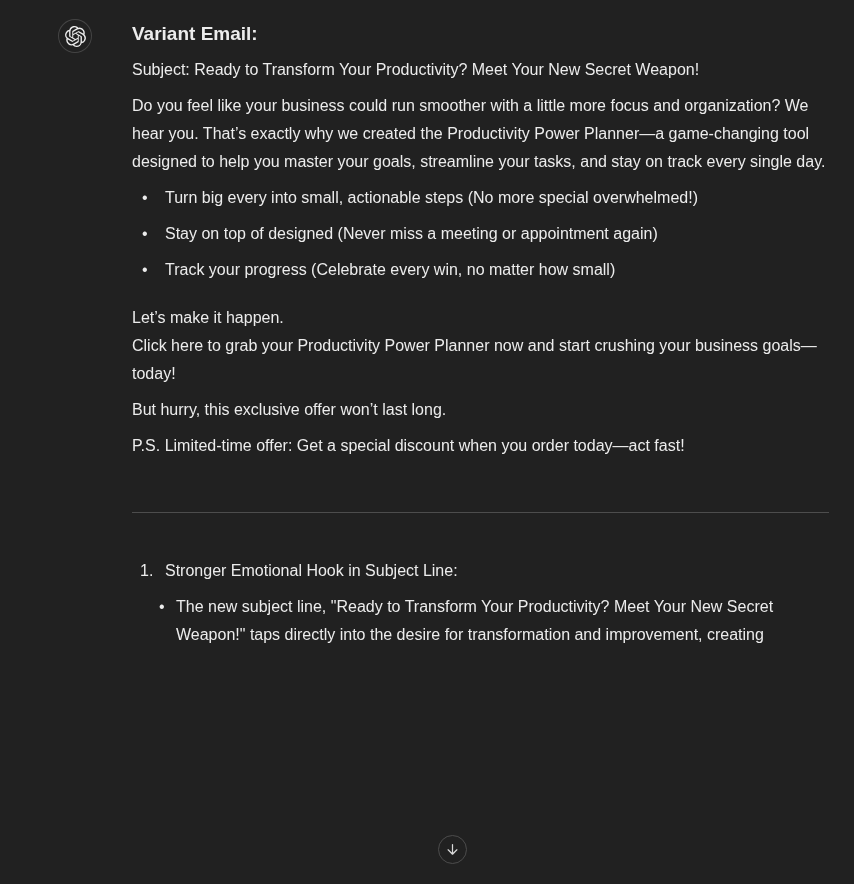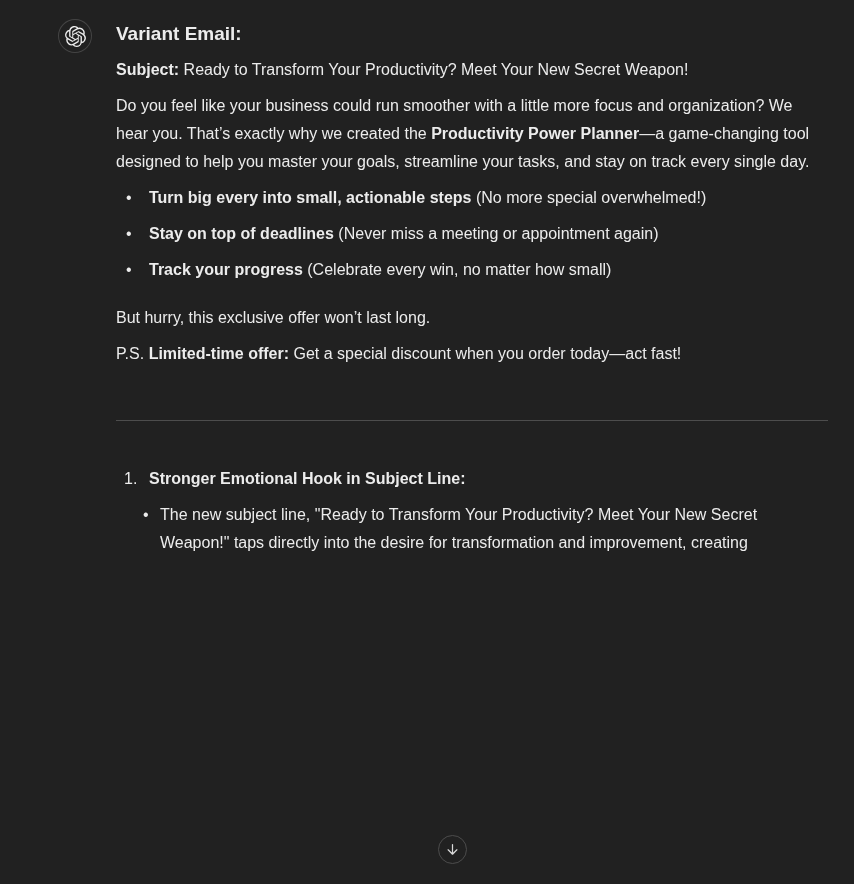--- a/index.html
+++ b/index.html
@@ -20,35 +20,35 @@
     width: 34px; height: 34px;
     border-radius: 50%;
     border: 1px solid rgba(255,255,255,0.16);
     display: flex; align-items: center; justify-content: center;
     flex-shrink: 0;
     margin-top: -1px;
     background: #212121;
   }
   .avatar svg { width: 21px; height: 21px; }
   .content {
-    margin-left: 24px;
+    margin-left: 40px;
     width: 712px;
     font-size: 16px;
     line-height: 28px;
     color: #ececec;
   }
   h3 {
     font-size: 19px;
     line-height: 28px;
     font-weight: 700;
     margin: 0 0 8px 0;
     color: #ececec;
   }
   p { margin: 0 0 8px 0; }
-  strong { font-weight: 700; }
+  strong { font-weight: 400; }
   .bullet-list { margin: 0 0 20px 0; padding: 0; }
   .bullet-item {
     position: relative;
     padding-left: 33px;
     margin-bottom: 8px;
   }
   .bullet-item:last-child { margin-bottom: 8px; }
   .marker {
     position: absolute;
     left: 10px; top: 0;
@@ -108,27 +108,28 @@
 
 
     <p><span>Do you feel like your business could run smoother with a little more focus and organization? We hear you. That’s exactly why we created the </span><strong>Productivity Power Planner</strong><span>—a game-changing tool designed to help you master your goals, streamline your tasks, and stay on track every single day.</span></p>
 
 
     <div class="bullet-list">
       <div class="bullet-item">
         <span class="marker">•</span><strong>Turn big every into small, actionable steps</strong><span> (No more special overwhelmed!)</span>
       </div>
       <div class="bullet-item">
-        <span class="marker">•</span><strong>Stay on top of deadlines</strong><span> (Never miss a meeting or appointment again)</span>
+        <span class="marker">•</span><strong>Stay on top of designed</strong><span> (Never miss a meeting or appointment again)</span>
       </div>
       <div class="bullet-item">
         <span class="marker">•</span><strong>Track your progress</strong><span> (Celebrate every win, no matter how small)</span>
       </div>
     </div>
 
+    <p><strong>Let’s make it happen.</strong><br><span>Click here to grab your </span><strong>Productivity Power Planner</strong><span> now and start crushing your business goals—today!</span></p>
 
     <p><span>But hurry, this exclusive offer won’t last long.</span><br></p>
 
 
     <p><span>P.S. </span><strong>Limited-time offer:</strong><span> Get a special discount when you order today—act fast!</span></p>
 
     <hr class="divider">
 
 
     <div>

